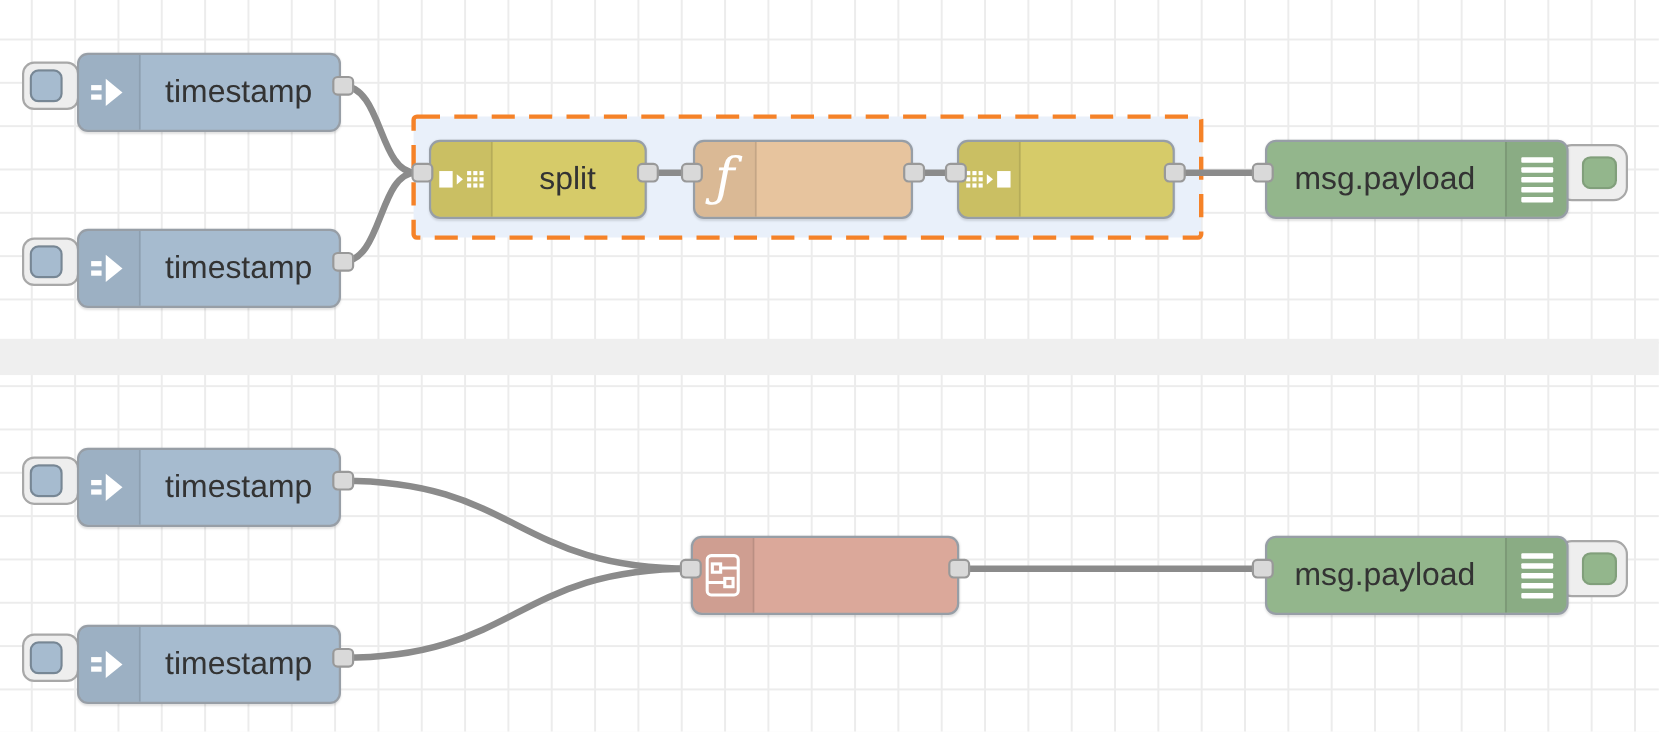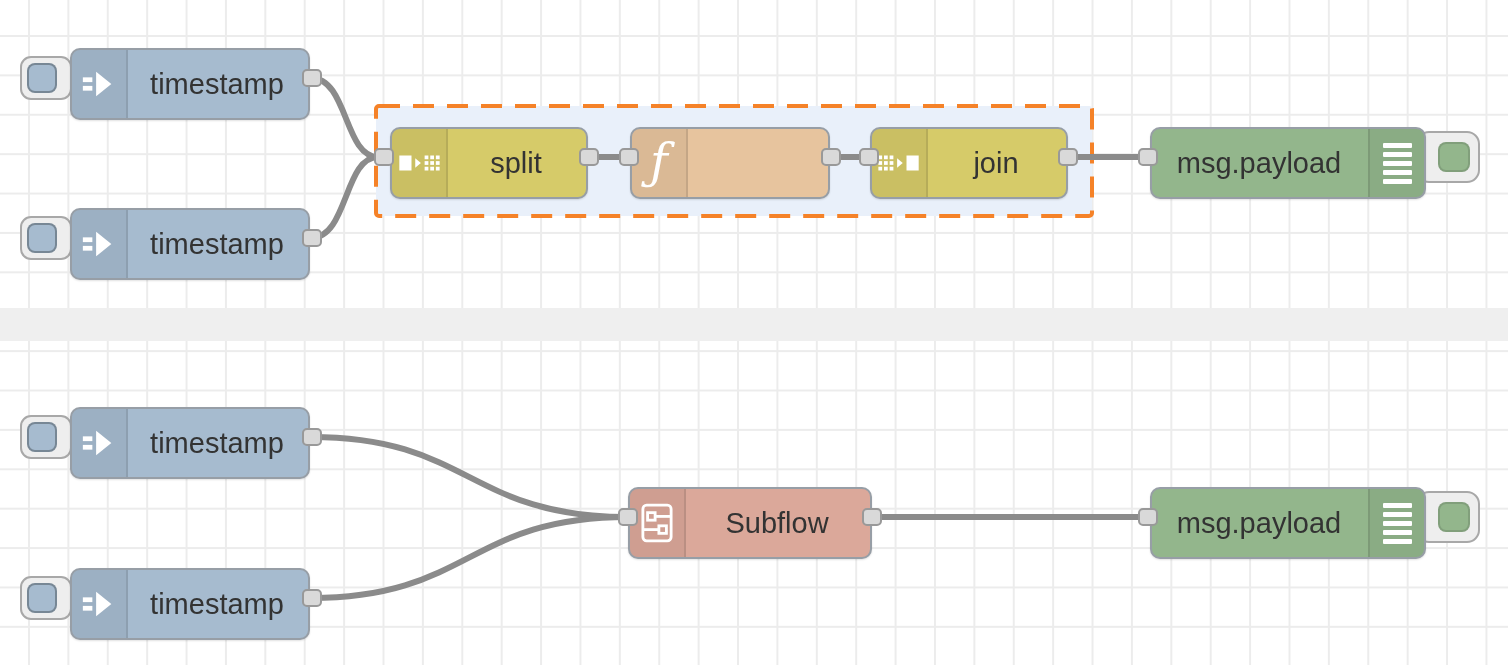--- a/index.html
+++ b/index.html
@@ -126,21 +126,20 @@
         <rect x="1" y="14" width="4" height="4" fill="#fff"></rect>
           <rect x="7" y="14" width="4" height="4" fill="#fff"></rect>
           <rect x="13" y="14" width="4" height="4" fill="#fff"></rect>
         <rect x="1" y="20" width="4" height="4" fill="#fff"></rect>
           <rect x="7" y="20" width="4" height="4" fill="#fff"></rect>
           <rect x="13" y="20" width="4" height="4" fill="#fff"></rect>
         <polygon points="21,11 27,16 21,21" fill="#fff"></polygon>
         <rect x="31" y="8" width="13" height="16" fill="#fff"></rect>
       </svg>
     </div>
-    <div class="node-label">join</div>
   </div>
   <div class="port" style="left:859px;top:148px;"></div>
   <div class="port" style="left:1058px;top:148px;"></div>
 
   <div class="btn-outer" style="left:1416px;top:131px;width:64px;height:52px;border-radius:13px;">
     <div class="btn-inner" style="right:8px;top:9px;width:32px;height:30px;background:var(--debug);border-color:rgba(0,0,0,0.12);"></div>
   </div>
   <div class="node" style="left:1150px;top:127px;width:276px;background:var(--debug);">
     <div class="icon-region right">
       <div class="debug-bars">
@@ -188,21 +187,20 @@
   <div class="node" style="left:628px;top:487px;width:244px;background:var(--subflow);">
     <div class="icon-region">
       <svg width="32" height="40" viewBox="0 0 34 42">
         <rect x="2" y="2" width="30" height="38" rx="4" fill="none" stroke="#fff" stroke-width="3"></rect>
         <rect x="7" y="10" width="8" height="8" fill="none" stroke="#fff" stroke-width="3"></rect>
         <line x1="15" y1="14" x2="32" y2="14" stroke="#fff" stroke-width="3"></line>
         <line x1="2" y1="28" x2="19" y2="28" stroke="#fff" stroke-width="3"></line>
         <rect x="19" y="24" width="8" height="8" fill="none" stroke="#fff" stroke-width="3"></rect>
       </svg>
     </div>
-    <div class="node-label">Subflow</div>
   </div>
   <div class="port" style="left:618px;top:508px;"></div>
   <div class="port" style="left:862px;top:508px;"></div>
 
   <div class="btn-outer" style="left:1416px;top:491px;width:64px;height:52px;border-radius:13px;">
     <div class="btn-inner" style="right:8px;top:9px;width:32px;height:30px;background:var(--debug);border-color:rgba(0,0,0,0.12);"></div>
   </div>
   <div class="node" style="left:1150px;top:487px;width:276px;background:var(--debug);">
     <div class="icon-region right">
       <div class="debug-bars">

